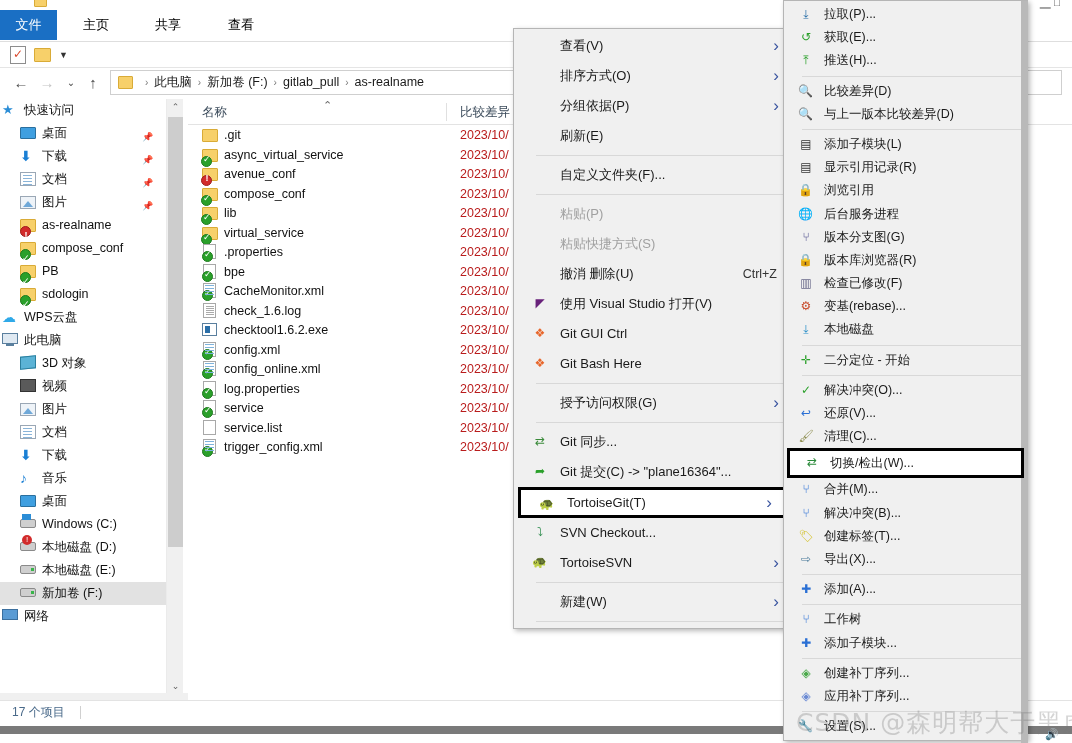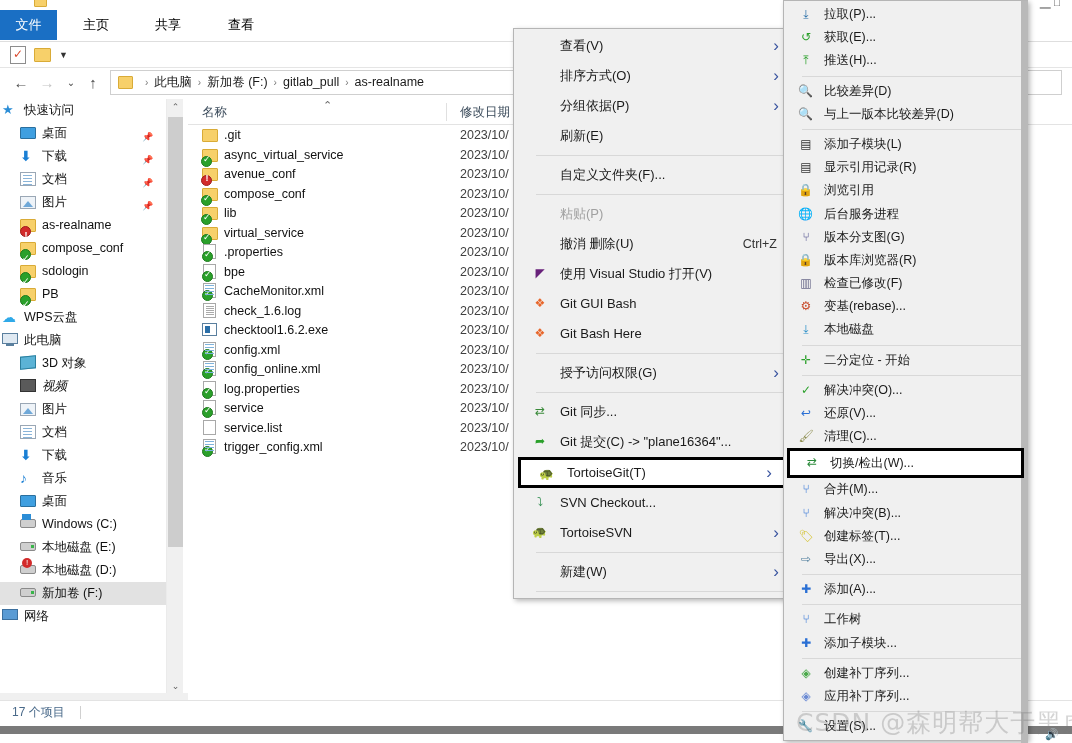--- a/index.html
+++ b/index.html
@@ -162,21 +162,21 @@
   .fi-log   { background:#fff; border:1px solid #a8a8a8; height:15px; top:1px; width:13px; left:15px; }
   .fi-log:after{content:""; position:absolute; left:2px; top:2px; width:8px; height:1px; background:#aaa; box-shadow:0 2px 0 #aaa,0 4px 0 #aaa,0 6px 0 #aaa,0 8px 0 #aaa;}
   .fi-exe   { background:#fff; border:1px solid #5a7f9e; height:13px; top:2px; width:15px; }
   .fi-exe:after{content:""; position:absolute; left:2px; top:2px; width:5px; height:7px; background:#2b6fa8;}
   .fbadge { position:absolute; left:-2px; top:6px; width:11px; height:11px; border-radius:50%; }
   .fbadge.green{ background:#2aa02a; border:1px solid #1d7a1d; }
   .fbadge.green:after{content:"✓"; position:absolute; left:1px; top:-3px; color:#fff; font-size:9px;}
   .fbadge.red{ background:#d22b2b; border:1px solid #9e1d1d; }
   .fbadge.red:after{content:"!"; position:absolute; left:3.5px; top:-3px; color:#fff; font-size:9px; font-weight:bold;}
   .file-name { position:absolute; left:36px; top:0; font-size:12.5px; color:#111; line-height:19.5px; }
-  .file-date { position:absolute; left:272px; top:0; font-size:12.5px; color:#404040; line-height:19.5px; }
+  .file-date { position:absolute; left:272px; top:0; font-size:12.5px; color:#b91c1c; line-height:19.5px; }
 
   
   .statusbar {
     position:absolute; left:0; top:700px; width:1072px; height:24px;
     background:#ffffff; border-top:1px solid #e3e3e3;
   }
   .status-text { position:absolute; left:12px; top:3px; font-size:12px; color:#4a6a8a; }
   .status-div { position:absolute; left:80px; top:5px; width:1px; height:13px; background:#d0d0d0; }
   .bottom-bar {
     position:absolute; left:0; top:726px; width:1072px; height:8px; background:#7a7a7a;
@@ -271,21 +271,21 @@
       <div class="crumb-folder"></div>
       <div class="crumbs" id="crumbs"><span class="crumb-sep">›</span><span>此电脑</span><span class="crumb-sep">›</span><span>新加卷 (F:)</span><span class="crumb-sep">›</span><span>gitlab_pull</span><span class="crumb-sep">›</span><span>as-realname</span></div>
     </div>
   </div>
 
   <div class="colheader">
     <div class="sortarrow">⌃</div>
     <div class="col-div"></div>
     <div class="col-div2"></div>
     <div class="col-name">名称</div>
-    <div class="col-date">修改日期</div>
+    <div class="col-date">比较差异</div>
   </div>
 
   <div class="navpane" id="navpane">
       <div class="nav-item">
         <span class="ic ic-star" style="left: 2px; width: 16px;">★</span>
         <span class="nav-label" style="left: 24px;">快速访问</span>
       </div>
       <div class="nav-item">
         <span class="ic ic-desktop" style="left: 20px; width: 16px;"></span>
         <span class="nav-label" style="left: 42px;">桌面</span>
@@ -315,43 +315,43 @@
       <div class="nav-item">
         <span class="ic ic-folder" style="left: 20px; width: 16px;">
           <span class="ic-badge green"></span>
         </span>
         <span class="nav-label" style="left: 42px;">compose_conf</span>
       </div>
       <div class="nav-item">
         <span class="ic ic-folder" style="left: 20px; width: 16px;">
           <span class="ic-badge green"></span>
         </span>
-        <span class="nav-label" style="left: 42px;">sdologin</span>
+        <span class="nav-label" style="left: 42px;">PB</span>
       </div>
       <div class="nav-item">
         <span class="ic ic-folder" style="left: 20px; width: 16px;">
           <span class="ic-badge green"></span>
         </span>
-        <span class="nav-label" style="left: 42px;">PB</span>
+        <span class="nav-label" style="left: 42px;">sdologin</span>
       </div>
       <div class="nav-item">
         <span class="ic ic-cloud" style="left: 2px; width: 16px;">☁</span>
         <span class="nav-label" style="left: 24px;">WPS云盘</span>
       </div>
       <div class="nav-item">
         <span class="ic ic-pc" style="left: 2px; width: 16px;"></span>
         <span class="nav-label" style="left: 24px;">此电脑</span>
       </div>
       <div class="nav-item">
         <span class="ic ic-3d" style="left: 20px; width: 16px;"></span>
         <span class="nav-label" style="left: 42px;">3D 对象</span>
       </div>
       <div class="nav-item">
         <span class="ic ic-video" style="left: 20px; width: 16px;"></span>
-        <span class="nav-label" style="left: 42px; font-style: italic;">视频</span>
+        <span class="nav-label" style="left: 42px;">视频</span>
       </div>
       <div class="nav-item">
         <span class="ic ic-pic" style="left: 20px; width: 16px;"></span>
         <span class="nav-label" style="left: 42px;">图片</span>
       </div>
       <div class="nav-item">
         <span class="ic ic-doc" style="left: 20px; width: 16px;"></span>
         <span class="nav-label" style="left: 42px;">文档</span>
       </div>
       <div class="nav-item">
@@ -364,26 +364,26 @@
       </div>
       <div class="nav-item">
         <span class="ic ic-desktop" style="left: 20px; width: 16px;"></span>
         <span class="nav-label" style="left: 42px;">桌面</span>
       </div>
       <div class="nav-item">
         <span class="ic ic-drivewin" style="left: 20px; width: 16px;"></span>
         <span class="nav-label" style="left: 42px;">Windows (C:)</span>
       </div>
       <div class="nav-item">
+        <span class="ic ic-redwarn" style="left: 20px; width: 16px;"></span>
+        <span class="nav-label" style="left: 42px;">本地磁盘 (D:)</span>
+      </div>
+      <div class="nav-item">
         <span class="ic ic-drive" style="left: 20px; width: 16px;"></span>
         <span class="nav-label" style="left: 42px;">本地磁盘 (E:)</span>
-      </div>
-      <div class="nav-item">
-        <span class="ic ic-redwarn" style="left: 20px; width: 16px;"></span>
-        <span class="nav-label" style="left: 42px;">本地磁盘 (D:)</span>
       </div>
       <div class="nav-item selected">
         <span class="ic ic-drive" style="left: 20px; width: 16px;"></span>
         <span class="nav-label" style="left: 42px;">新加卷 (F:)</span>
       </div>
       <div class="nav-item">
         <span class="ic ic-net" style="left: 2px; width: 16px;"></span>
         <span class="nav-label" style="left: 24px;">网络</span>
       </div>
     </div>
@@ -516,27 +516,28 @@
 
   <div class="ctxmenu" id="ctxmenu">
       <div class="ctx-item"><span>查看(V)</span><span class="ctx-arrow" style="font-size: 17px;">›</span></div>
       <div class="ctx-item"><span>排序方式(O)</span><span class="ctx-arrow" style="font-size: 17px;">›</span></div>
       <div class="ctx-item"><span>分组依据(P)</span><span class="ctx-arrow" style="font-size: 17px;">›</span></div>
       <div class="ctx-item"><span>刷新(E)</span></div>
       <div class="ctx-sep"></div>
       <div class="ctx-item"><span>自定义文件夹(F)...</span></div>
       <div class="ctx-sep"></div>
       <div class="ctx-item disabled"><span>粘贴(P)</span></div>
+      <div class="ctx-item disabled"><span>粘贴快捷方式(S)</span></div>
       <div class="ctx-item"><span>撤消 删除(U)</span><span class="ctx-accel">Ctrl+Z</span></div>
       <div class="ctx-item"><span class="ctx-icon">
           <span class="gi" style="color:#68217a">◤</span>
         </span><span>使用 Visual Studio 打开(V)</span></div>
       <div class="ctx-item"><span class="ctx-icon">
           <span class="gi" style="color:#e8662a">❖</span>
-        </span><span>Git GUI Bash</span></div>
+        </span><span>Git GUI Ctrl</span></div>
       <div class="ctx-item"><span class="ctx-icon">
           <span class="gi" style="color:#e8662a">❖</span>
         </span><span>Git Bash Here</span></div>
       <div class="ctx-sep"></div>
       <div class="ctx-item"><span>授予访问权限(G)</span><span class="ctx-arrow" style="font-size: 17px;">›</span></div>
       <div class="ctx-sep"></div>
       <div class="ctx-item"><span class="ctx-icon">
           <span class="gi" style="color:#3a8a3a">⇄</span>
         </span><span>Git 同步...</span></div>
       <div class="ctx-item"><span class="ctx-icon">

